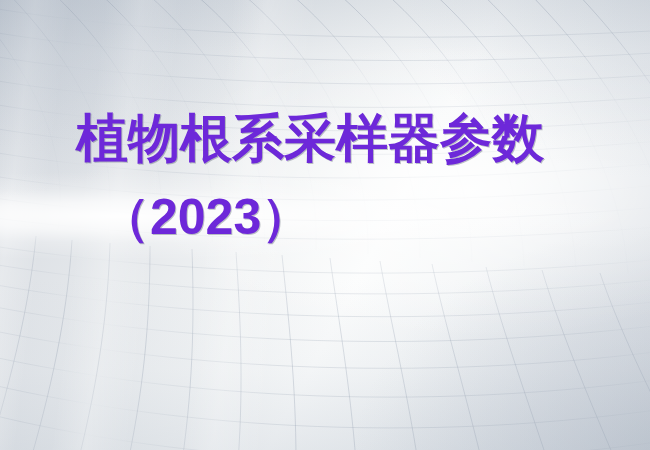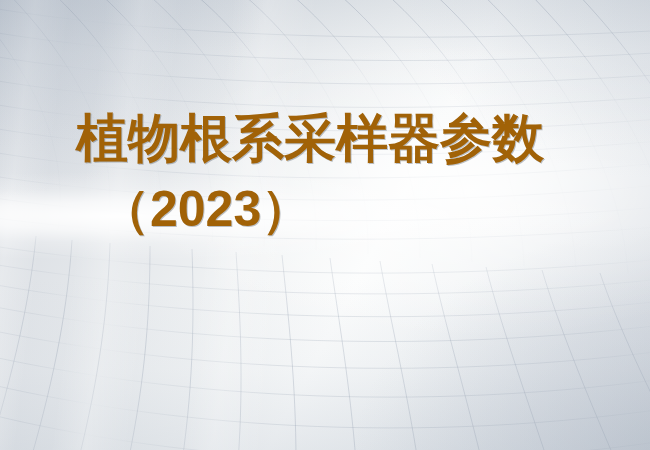--- a/index.html
+++ b/index.html
@@ -107,39 +107,39 @@
 
   #title-block {
     position: absolute;
     left: 0;
     top: 112px;
     width: 650px;
     z-index: 5;
   }
 
   .title-line {
-    color: #a16207;
+    color: #6d28d9;
     font-weight: bold;
     line-height: 1.0;
     white-space: nowrap;
     letter-spacing: 0px;
     text-shadow: 1px 1px 0 rgba(40,52,70,0.30);
   }
 
   #title-line-main {
     font-size: 52px;
     padding-left: 76px;
     height: 60px;
   }
 
   #title-line-year {
     font-size: 50px;
     padding-left: 100px;
     height: 58px;
-    margin-top: 12px;
+    margin-top: 20px;
     font-family: "Liberation Sans", "DejaVu Sans", sans-serif;
   }
 </style>
 </head>
 <body>
 
 <div id="slide">
 
   <div class="bg-layer" id="bg-base"></div>
   <div class="bg-layer" id="bg-vert"></div>

